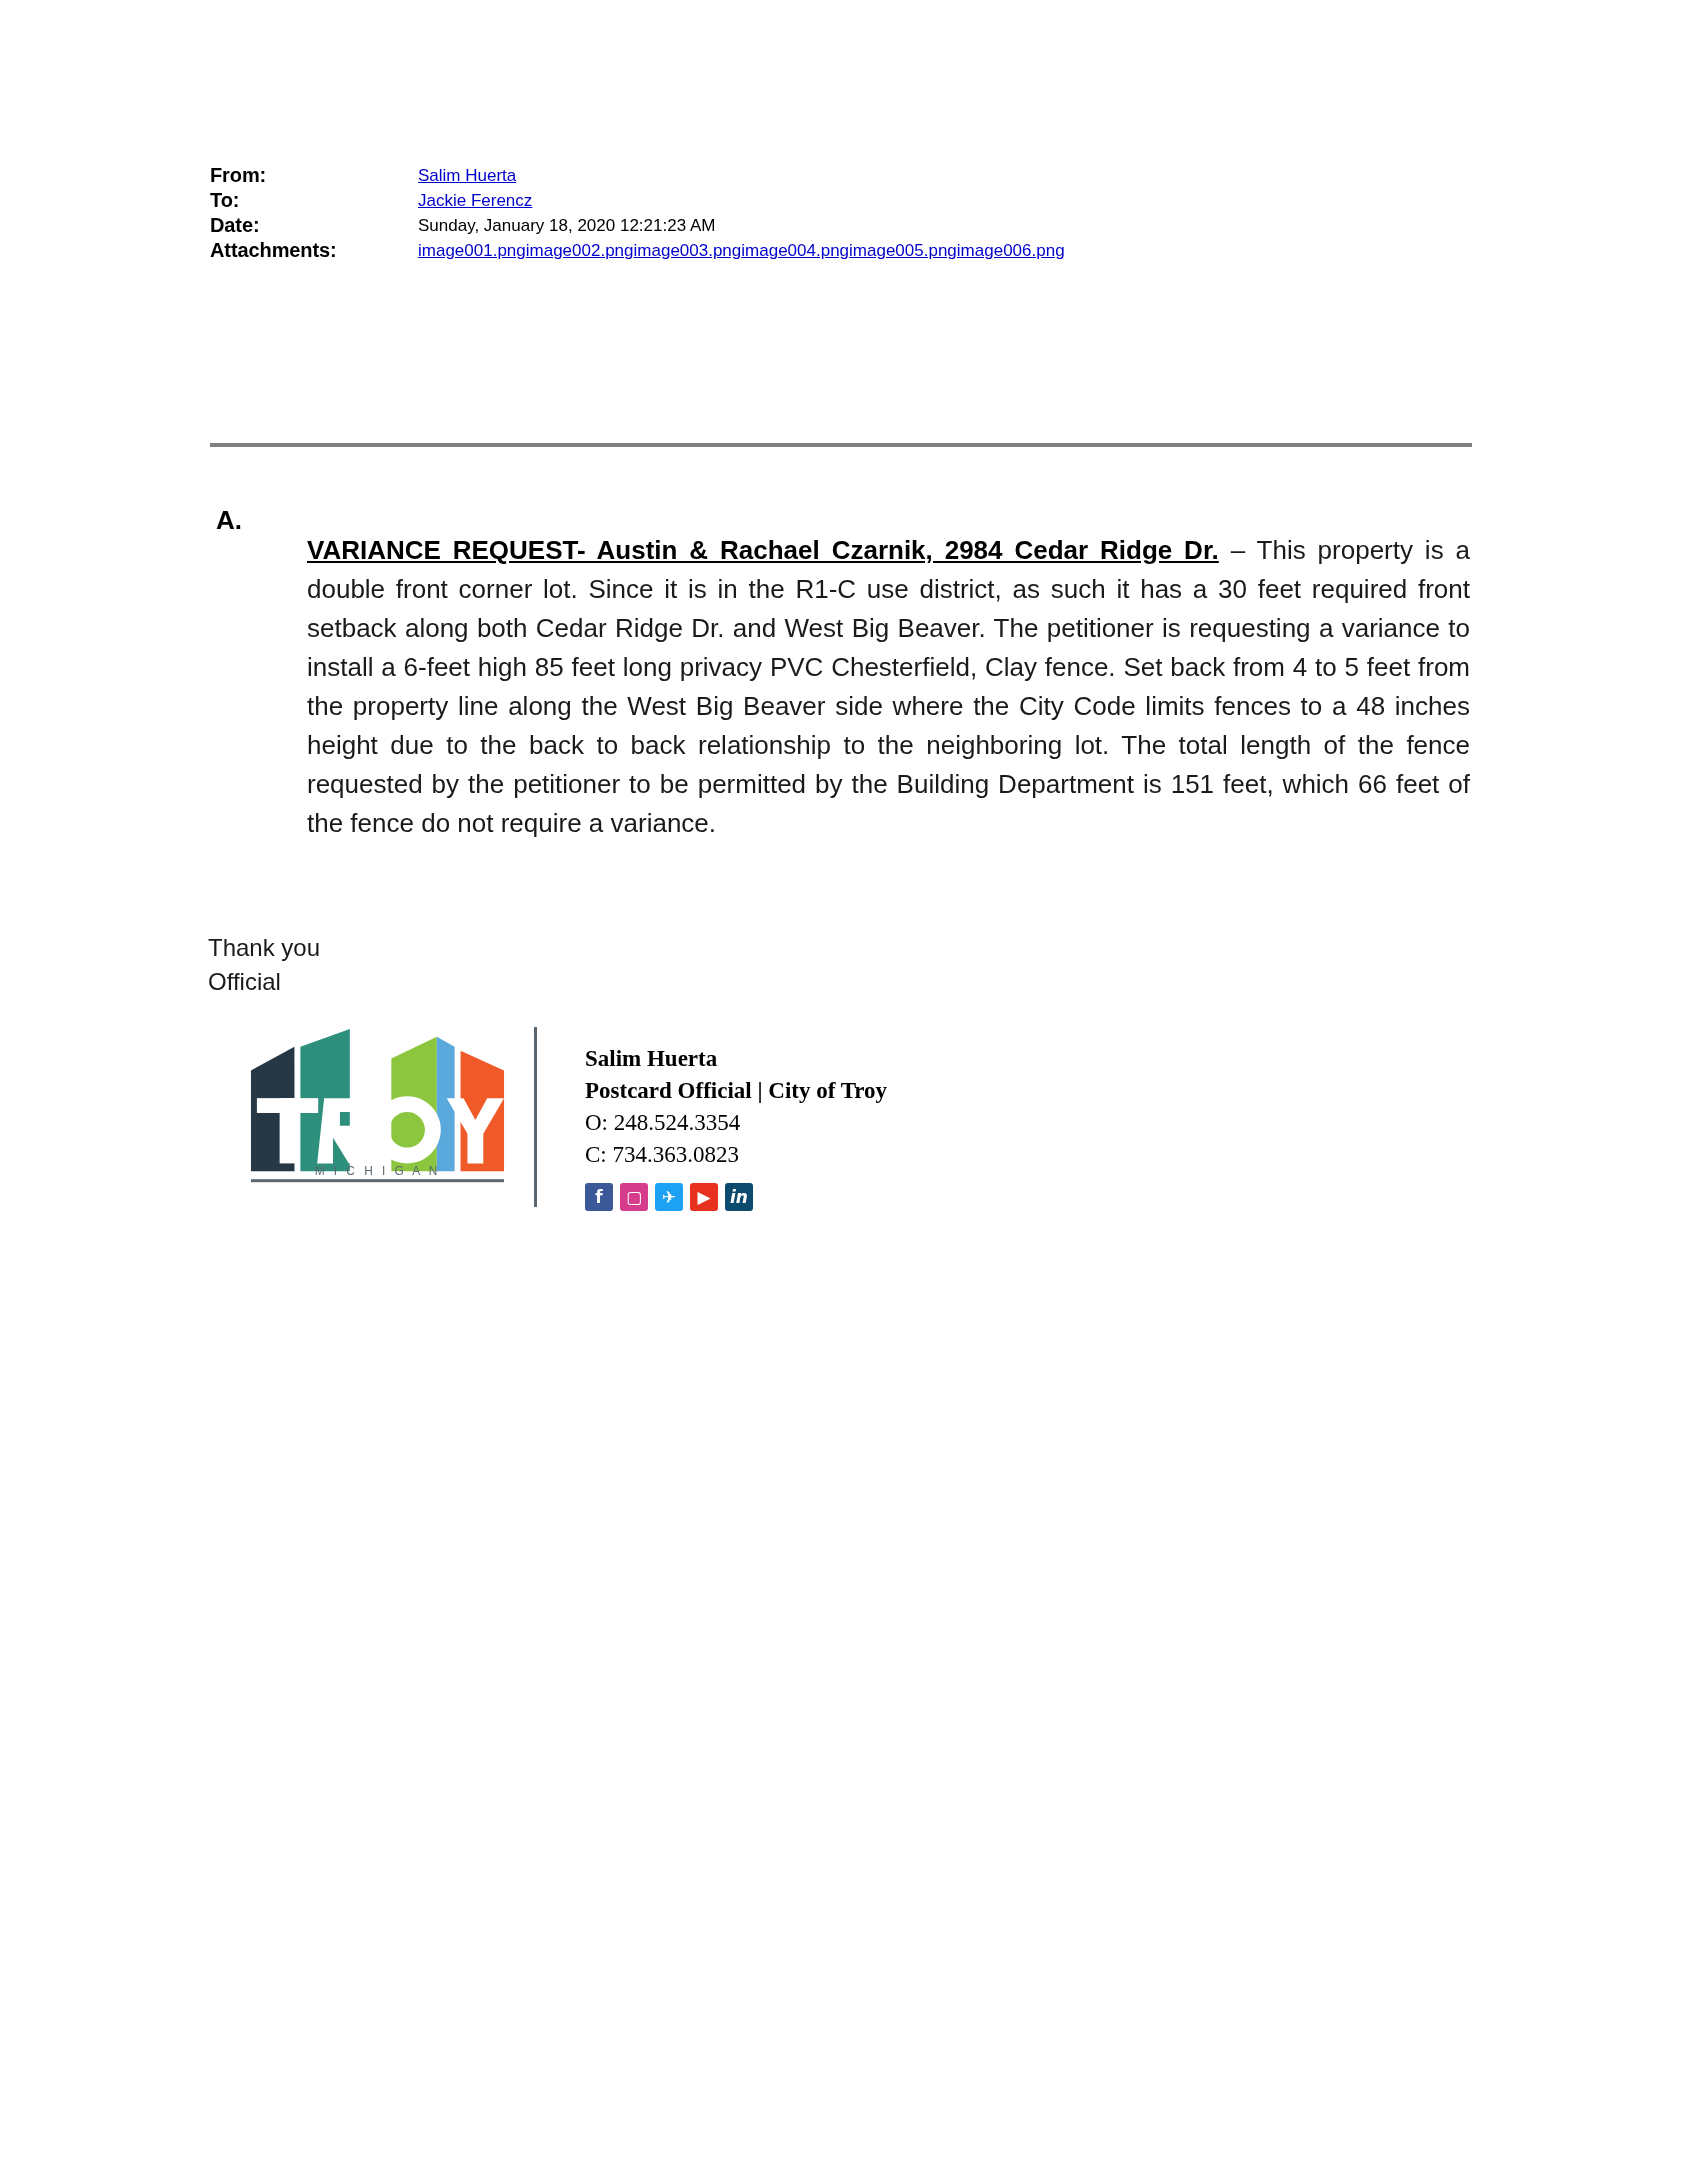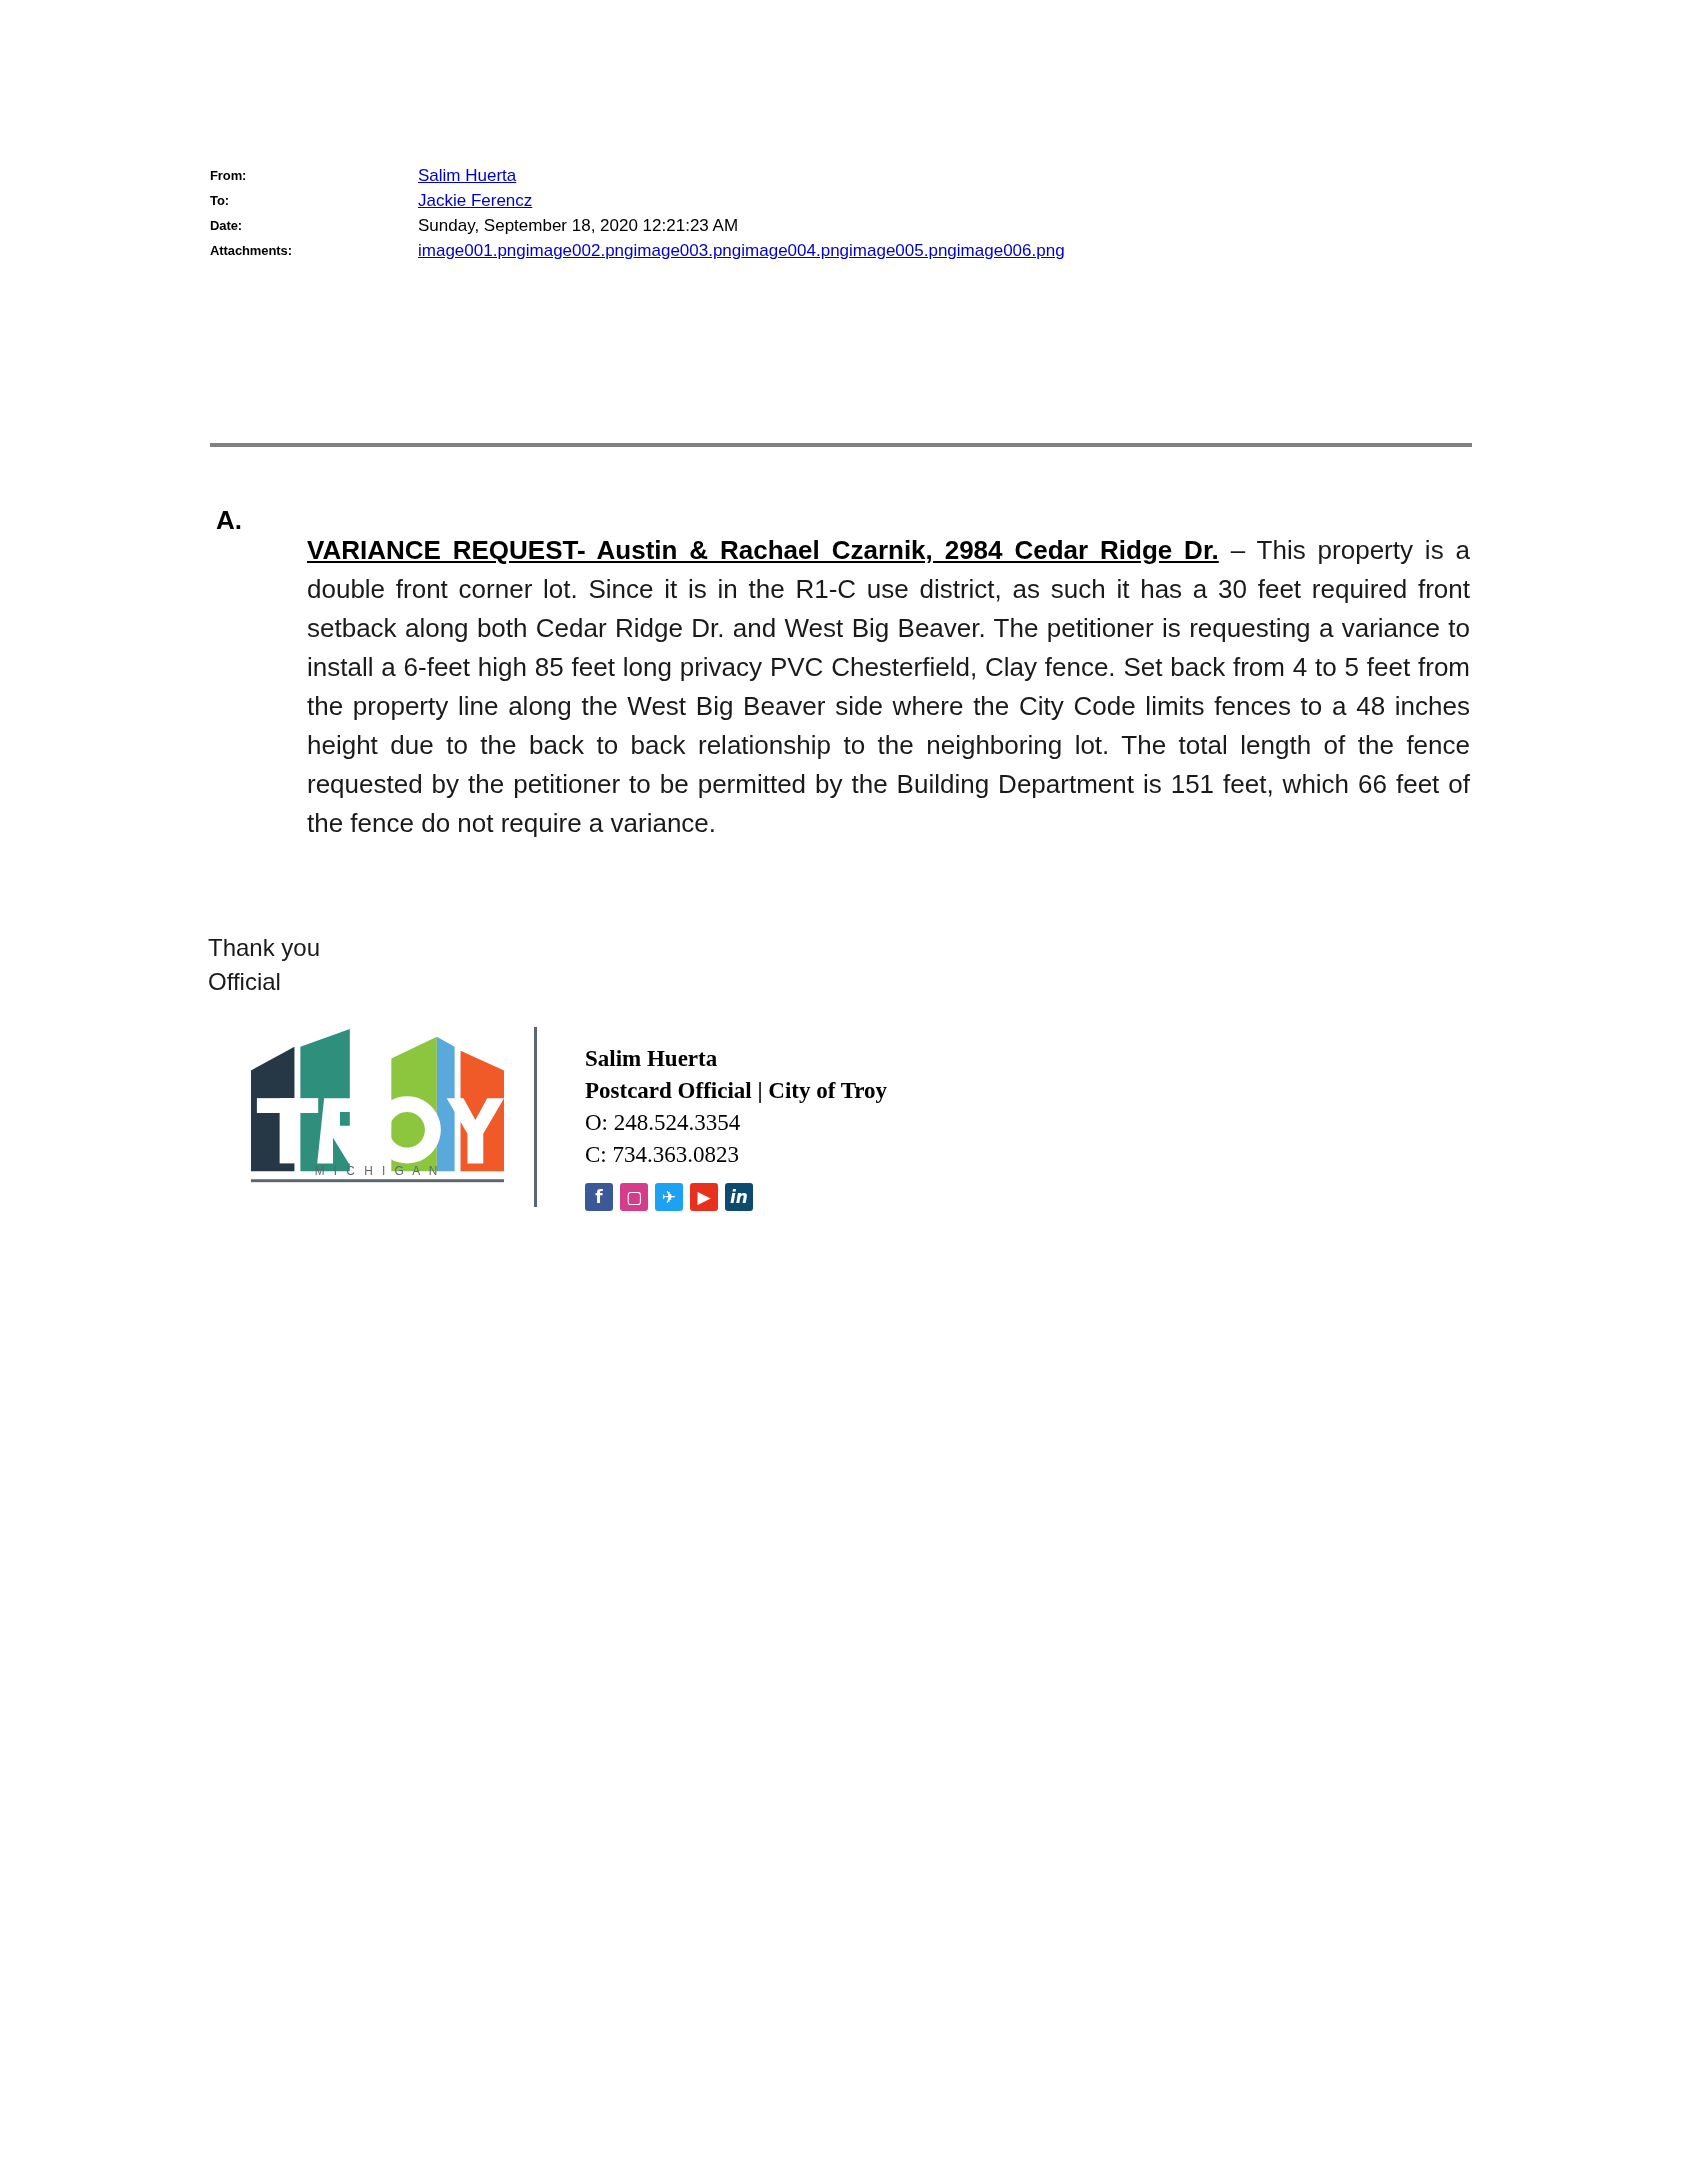--- a/index.html
+++ b/index.html
@@ -33,21 +33,21 @@
   }
   .hdr-row {
     display: flex;
     align-items: flex-start;
     line-height: 25px;
   }
   .hdr-label {
     width: 208px;
     flex: 0 0 208px;
     font-weight: bold;
-    font-size: 13px;
+    font-size: 20px;
     color: #000;
     letter-spacing: -0.1px;
   }
   .hdr-value {
     font-size: 17px;
     color: #000;
   }
   .hdr-value.link {
     color: #0000cc;
     text-decoration: underline;
@@ -178,21 +178,21 @@
     </div>
 
     <div class="hdr-row">
       <div class="hdr-label">To:</div>
       <div class="hdr-value link">Jackie Ferencz</div>
     </div>
 
 
     <div class="hdr-row">
       <div class="hdr-label">Date:</div>
-      <div class="hdr-value">Sunday, September 18, 2020 12:21:23 AM</div>
+      <div class="hdr-value">Sunday, January 18, 2020 12:21:23 AM</div>
     </div>
 
     <div class="hdr-row">
       <div class="hdr-label">Attachments:</div>
       <div class="attach-list">
         <div class="hdr-value link">image001.png</div>
         <div class="hdr-value link">image002.png</div>
         <div class="hdr-value link">image003.png</div>
         <div class="hdr-value link">image004.png</div>
         <div class="hdr-value link">image005.png</div>

